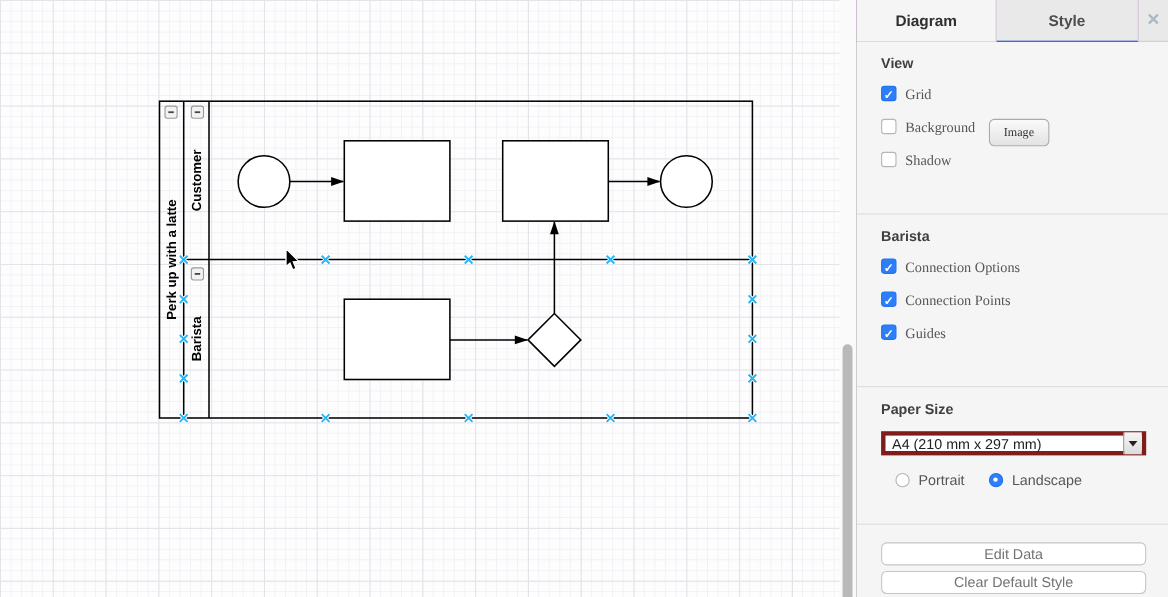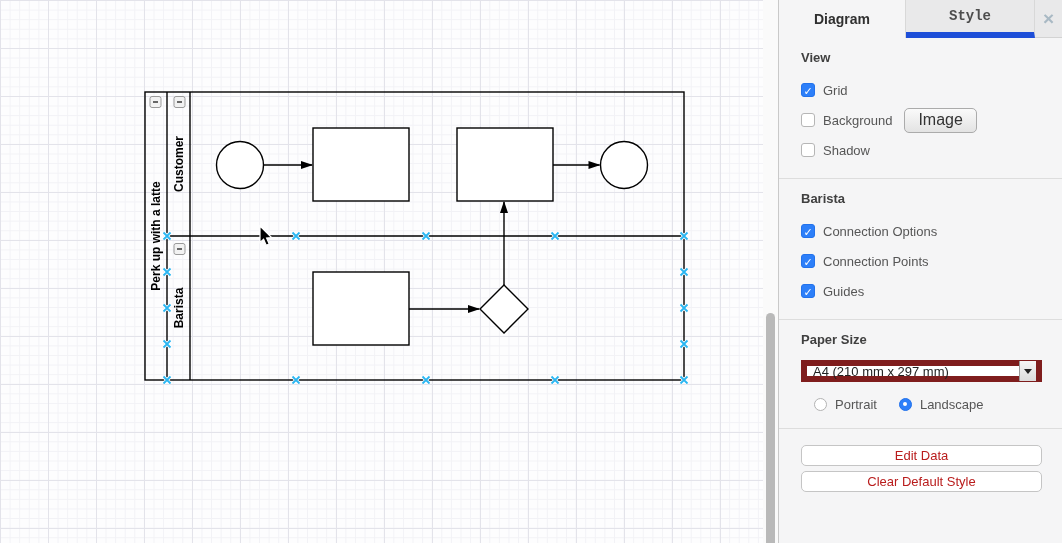--- a/index.html
+++ b/index.html
@@ -27,29 +27,29 @@
 
   
   .panel { width:284px; height:543px; background:#f5f5f6;
     border-left:1px solid #c9c9c9; font-size:13px; color:#565656; }
   .tabbar { display:flex; height:38px; background:#a21caf; }
   .tab { display:flex; align-items:center; justify-content:center;
     font-size:14px; font-weight:bold; cursor:default; }
   .tab.active { width:127px; background:#f5f5f6; color:#303030;
     border-right:1px solid #d8d8d8; }
   .tab.inactive { width:129px; background:#e9e9ea; color:#4d4d4d;
-    border-bottom:6px solid #1d4ed8; border-right:1px solid #d8d8d8;font-family:Liberation Mono, monospace; }
+    border-bottom:1px solid #1d4ed8; border-right:1px solid #d8d8d8; }
   .tab-close { flex:1; display:flex; align-items:center; justify-content:center;
     background:#e9e9ea; border-bottom:1px solid #d3d3d3;
     color:#a9b9c4; font-size:19px; font-weight:bold; }
 
-  .section { padding:12px 21px 16px 22px; border-bottom:1px solid #dddddd; }
+  .section { padding:12px 21px 32px 22px; border-bottom:1px solid #dddddd; }
   .section:last-child { border-bottom:none; }
   .sec-head { font-weight:bold; color:#404040; height:16px; margin-bottom:12px; }
-  .row { display:flex; align-items:center; height:24px; margin-bottom:6px; }
+  .row { display:flex; height:24px; margin-bottom:6px;font-family:Liberation Serif, serif; }
   .row:last-child { margin-bottom:0; }
   .lbl { margin-left:8px; }
 
   .cb { width:14px; height:14px; border-radius:3px; flex:0 0 auto;
     border:1px solid #b6b6b6; background:#fff; position:relative; }
   .cb.checked { background:#2d7ff9; border-color:#2272ec; }
   .cb.checked::after { content:"✓"; position:absolute; left:1.5px; top:0.5px;
     color:#fff; font-size:11px; font-weight:bold; }
 
   .grid-controls { margin-left:auto; display:flex; align-items:center; }
@@ -62,42 +62,42 @@
   .step-up { width:0; height:0; border-left:4px solid transparent;
     border-right:4px solid transparent; border-bottom:5px solid #8a8a8a; margin-bottom:2px; }
   .step-down { width:0; height:0; border-left:4px solid transparent;
     border-right:4px solid transparent; border-top:5px solid #8a8a8a; }
   .swatch-btn { width:55px; height:23px; margin-left:5px; border:1px solid #8f8f8f;
     border-radius:4px; background:#fff; padding:2px; }
   .swatch-fill { width:100%; height:100%; background:#cbcbcb; border:1px solid #9a9a9a; }
 
   .img-btn { margin-left:12px; height:25px; padding:0 13px; border:1px solid #ababab;
     border-radius:5px; background:linear-gradient(#fafafa,#e3e3e3);
-    font-size:16px; color:#333; display:flex; align-items:center; }
-
-  .dropdown { width:241px; height:22px; border:6px solid #7f1d1d; background:#fff;
+    font-size:11px; color:#333; display:flex; align-items:center; }
+
+  .dropdown { width:241px; height:22px; border:4px solid #7f1d1d; background:#fff;
     display:flex; align-items:center; margin-bottom:14px; }
   .dropdown-text { flex:1; padding-left:6px; color:#222; }
   .dropdown-btn { width:17px; height:20px; border-left:1px solid #9a9a9a;
     background:linear-gradient(#f6f6f6,#dcdcdc); display:flex;
     align-items:center; justify-content:center; }
   .caret-down { width:0; height:0; border-left:4px solid transparent;
     border-right:4px solid transparent; border-top:5px solid #222; }
 
   .radio-row { display:flex; align-items:center; height:16px; padding-left:13px; }
   .radio { width:13px; height:13px; border-radius:50%; border:1px solid #b3b3b3;
     background:#fff; position:relative; flex:0 0 auto; }
   .radio.selected { background:#2d7ff9; border-color:#2272ec; }
   .radio.selected::after { content:""; position:absolute; left:3.5px; top:3.5px;
     width:4px; height:4px; border-radius:50%; background:#fff; }
   .radio-lbl { margin:0 22px 0 8px; }
 
   .btn-section { padding:16px 21px 0 22px; }
   .wide-btn { width:241px; height:21px; border:1px solid #c5c5c5; border-radius:5px;
-    background:#fff; font-size:13px; font-family:inherit; color:#b91c1c;
+    background:#fff; font-size:13px; font-family:inherit; color:#737373;
     display:flex; align-items:center; justify-content:center; margin-bottom:5px; }
 </style>
 </head>
 <body>
 
 <div class="app">
 
   <div class="canvas">
     <svg width="778" height="543" viewBox="0 0 778 543">
       <defs>

